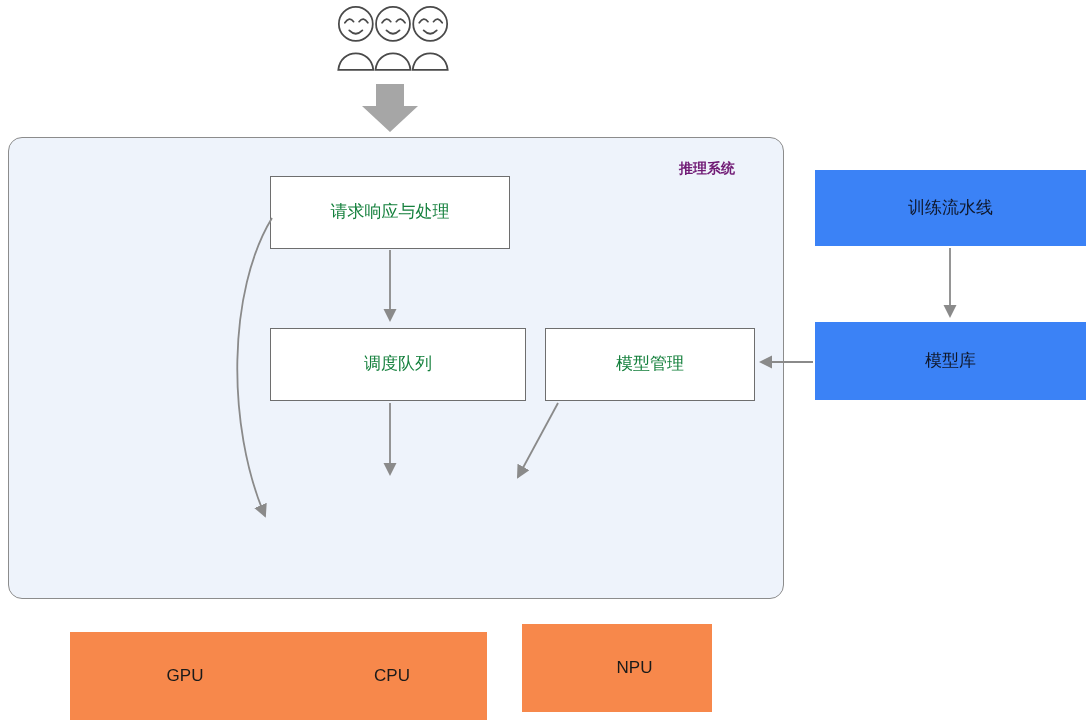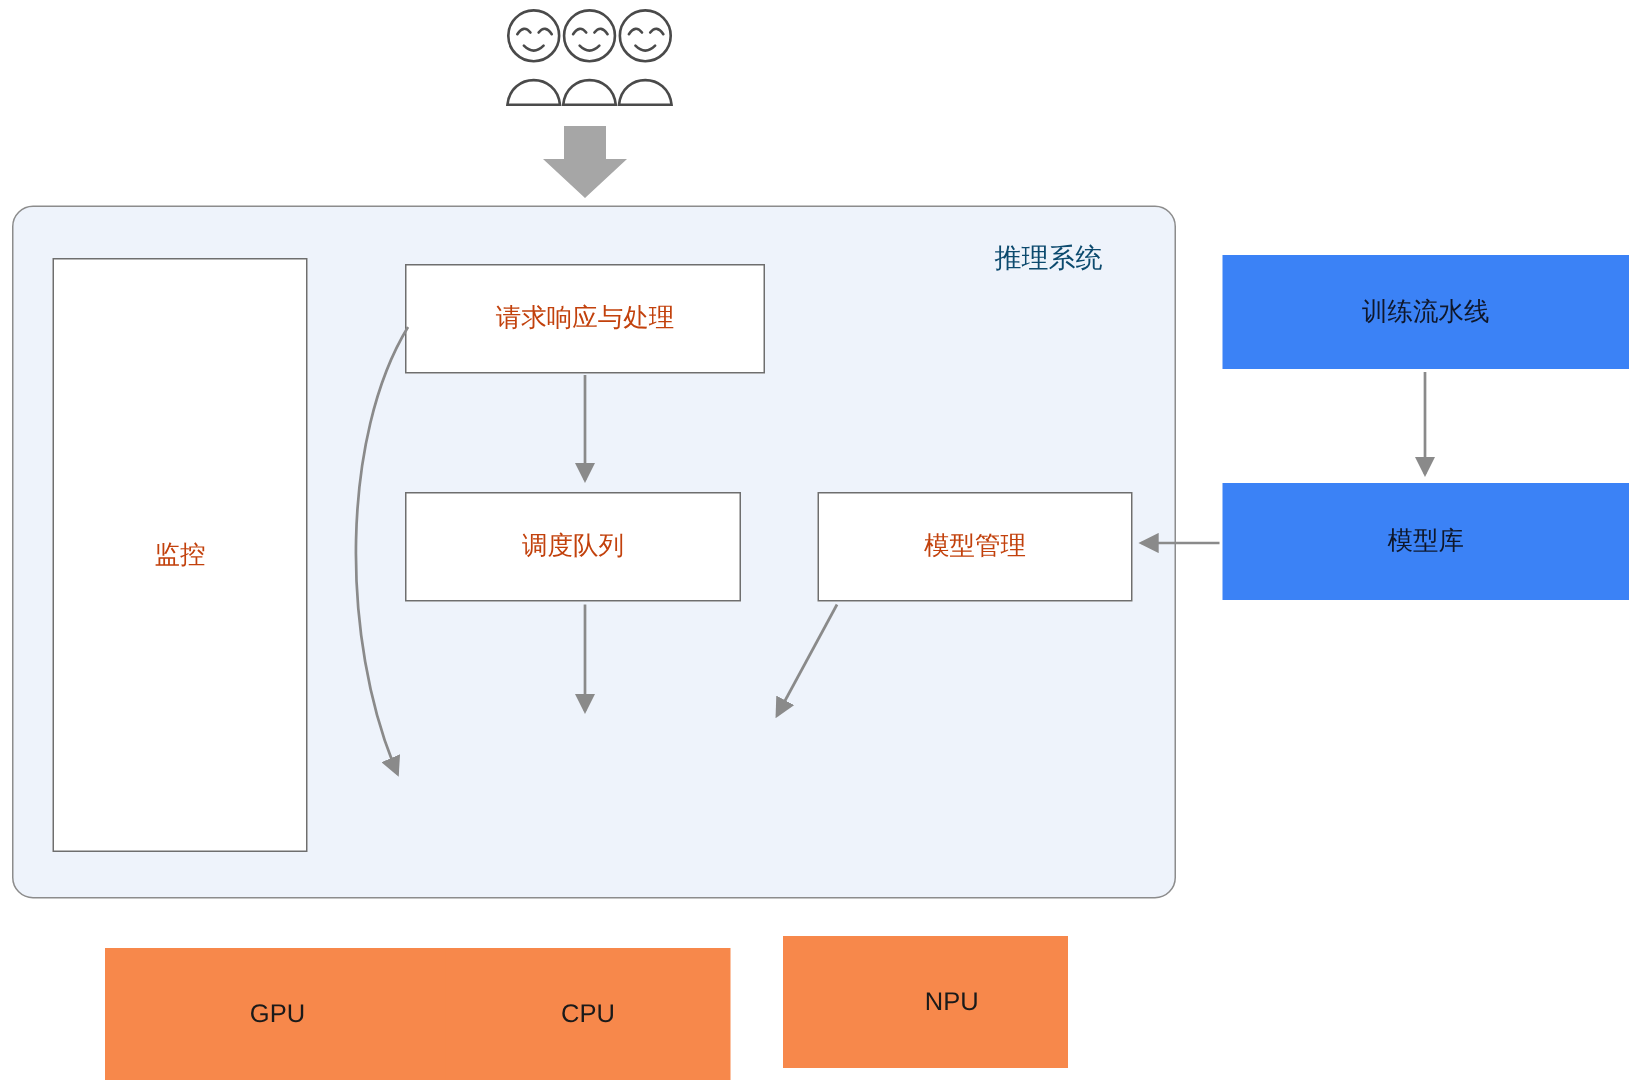--- a/index.html
+++ b/index.html
@@ -13,44 +13,44 @@
     height: 720px;
     background: #ffffff;
     overflow: hidden;
   }
   .node {
     position: absolute;
     display: flex;
     align-items: center;
     justify-content: center;
     font-size: 17px;
-    color: #c2410c;
+    color: #15803d;
     box-sizing: border-box;
     text-align: center;
     line-height: 1.3;
   }
   .white-box {
     background: #ffffff;
     border: 1px solid var(--box_border, #6e6e6e);
   }
   .container-box {
     position: absolute;
     left: 8px; top: 137px;
     width: 776px; height: 462px;
     background: var(--container_bg, #eef3fb);
     border: 1px solid #8c8c8c;
     border-radius: 14px;
     box-sizing: border-box;
   }
   .system-label {
     position: absolute;
     top: 22px; right: 48px;
-    font-size: 18px;
-    font-weight: normal;
-    color: #0c4a6e;
+    font-size: 14px;
+    font-weight: bold;
+    color: #701a75;
   }
   .blue-box {
     background: var(--blue, #3b82f6);
     color: #0f172a;
   }
   .orange-box {
     background: var(--orange, #f7884b);
     color: #1a1a1a;
   }
   svg.overlay {
@@ -81,25 +81,24 @@
   </svg>
 
   <svg class="abs-svg" style="left:355px; top:84px;" width="70" height="48" viewBox="0 0 70 48">
     <polygon points="21,0 49,0 49,22 63,22 35,48 7,22 21,22" style="fill:var(--block_arrow, #a6a6a6);"></polygon>
   </svg>
 
   <div class="container-box">
     <div class="system-label">推理系统</div>
   </div>
 
-  <div class="node white-box" style="left:35px; top:172px; width:170px; height:396px;">监控</div>
 
   <div class="node white-box" style="left:270px; top:176px; width:240px; height:73px;">请求响应与处理</div>
 
-  <div class="node white-box" style="left:270px; top:328px; width:224px; height:73px;">调度队列</div>
+  <div class="node white-box" style="left:270px; top:328px; width:256px; height:73px;">调度队列</div>
 
 
   <div class="node white-box" style="left:545px; top:328px; width:210px; height:73px;text-align:right;">模型管理</div>
 
   <div class="node blue-box" style="left:815px; top:170px; width:271px; height:76px;">训练流水线</div>
 
   <div class="node blue-box" style="left:815px; top:322px; width:271px; height:78px;text-align:right;">模型库</div>
 
   <div class="node orange-box" style="left:70px; top:632px; width:230px; height:88px;">GPU</div>
 

